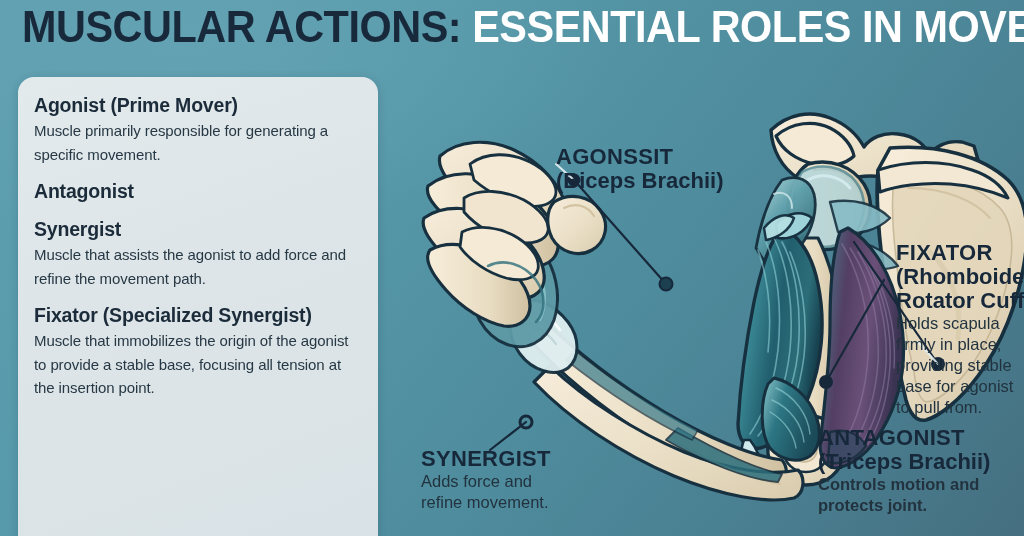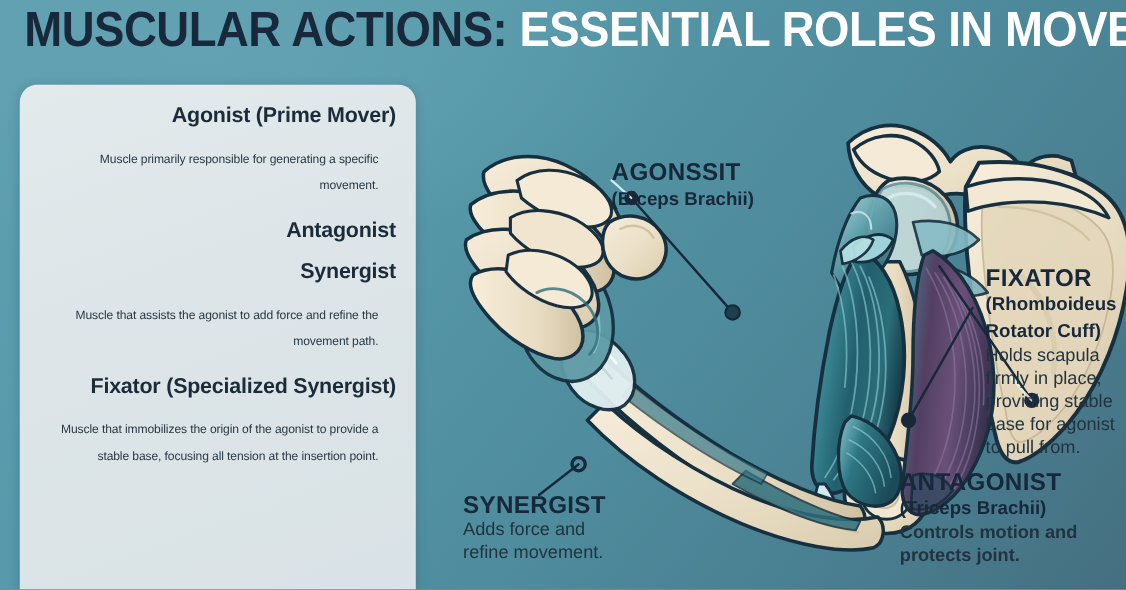--- a/index.html
+++ b/index.html
@@ -28,43 +28,43 @@
 
   
   .card{
     position:absolute;left:18px;top:77px;width:360px;height:480px;
     background:linear-gradient(160deg,#e2eaec 0%,#dde5e8 40%,#d9e2e6 100%);
     border-radius:16px;
     box-shadow:0 2px 10px rgba(10,40,55,0.18);
     padding:16px 18px 0 16px;box-sizing:border-box;
     overflow:hidden;
   }
-  .entry{margin-bottom:13px;text-align:right;}
+  .entry{margin-bottom:13px;}
   .entry:last-child{margin-bottom:0;}
   .entry h3{
     margin:0 0 1px 0;font-size:19.5px;font-weight:700;color:#1b2b3a;
     letter-spacing:-0.2px;line-height:25px;
   }
   .entry p{
-    margin:16px;font-size:11px;color:#273845;line-height:23.5px;
+    margin:0;font-size:15px;color:#273845;line-height:23.5px;
     letter-spacing:-0.1px;
   }
 
   
   .diagram{position:absolute;left:378px;top:52px;width:646px;height:484px;}
   .diagram svg{display:block;}
 
   
   .callout{position:absolute;color:#16283a;}
   .callout .ttl{
     font-size:22px;font-weight:700;line-height:25px;letter-spacing:0.3px;
     color:#16283a;white-space:nowrap;
   }
   .callout .sub{
-    font-size:17px;font-weight:700;line-height:24px;color:#16283a;
+    font-size:22px;font-weight:700;line-height:24px;color:#16283a;
     white-space:nowrap;
   }
   .callout .desc{
     font-size:16.5px;font-weight:400;line-height:21px;color:#22333f;
   }
 
   #callout-agonist{left:556px;top:116px;margin-top:28px;}
   #callout-fixator{left:896px;top:240px;width:150px;}
   #callout-fixator .sub{white-space:nowrap;}
   #callout-antagonist{left:818px;top:425px;}

